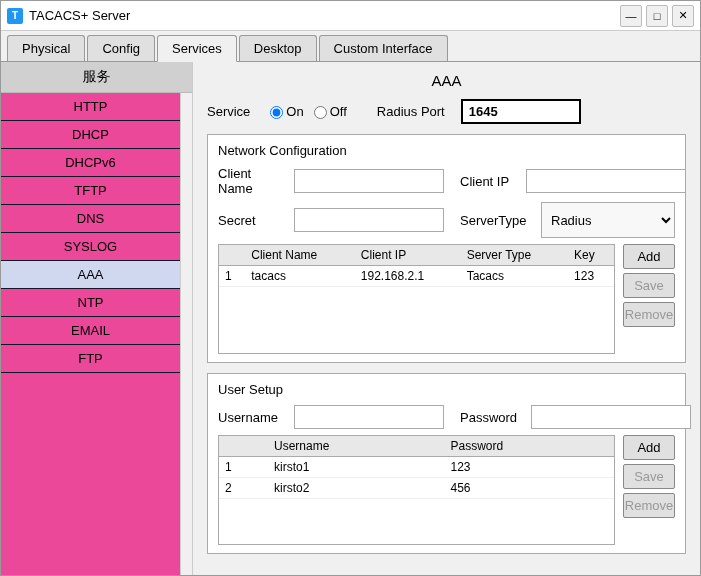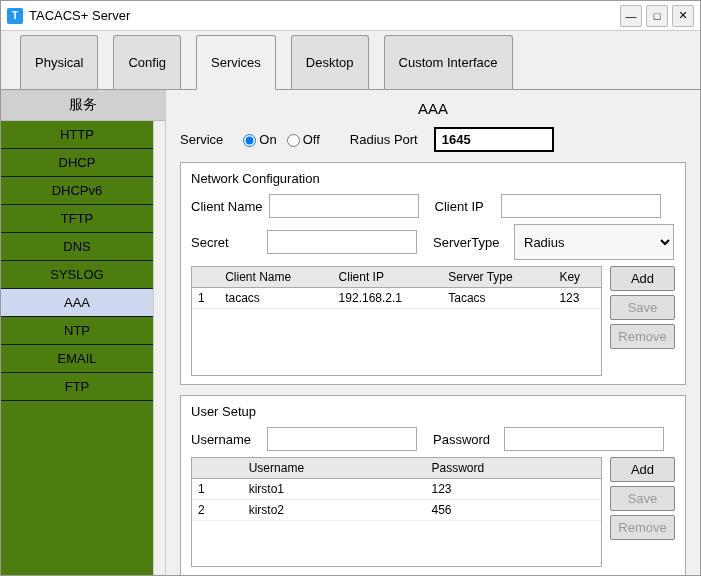--- a/index.html
+++ b/index.html
@@ -64,47 +64,46 @@
     }
 
     .tabs-bar {
       display: flex;
       background: #f0f0f0;
       border-bottom: 1px solid #999;
       padding: 4px 6px 0 6px;
       gap: 2px;
     }
     .tab {
-      padding: 19px 14px;
+      padding: 5px 14px;
       border: 1px solid #999;
       border-bottom: none;
       background: #e0e0e0;
       cursor: pointer;
       border-radius: 3px 3px 0 0;
       font-size: 13px;
       color: #000;
-      margin-left: 13px;
     }
     .tab.active {
       background: #f0f0f0;
       border-bottom: 1px solid #f0f0f0;
       margin-bottom: -1px;
       z-index: 1;
     }
 
     .content {
       display: flex;
       flex: 1;
       overflow: hidden;
     }
 
     
     .sidebar {
-      width: 165px;
-      background: #4d7c0f;
+      width: 192px;
+      background: #ec4899;
       border-right: 1px solid #ccc;
       display: flex;
       flex-direction: column;
       overflow: hidden;
     }
     .sidebar-header {
       background: #d0d0d0;
       text-align: center;
       padding: 6px 0;
       font-size: 14px;
@@ -225,21 +224,21 @@
       padding: 3px 6px;
       border-bottom: 1px solid #eee;
     }
 
     .table-buttons {
       display: flex;
       flex-direction: column;
       gap: 4px;
     }
     .action-btn {
-      width: 65px;
+      width: 52px;
       padding: 4px 0;
       font-size: 13px;
       border: 1px solid #888;
       background: #e0e0e0;
       cursor: pointer;
       text-align: center;
       border-radius: 2px;
     }
     .action-btn.disabled {
       color: #999;

